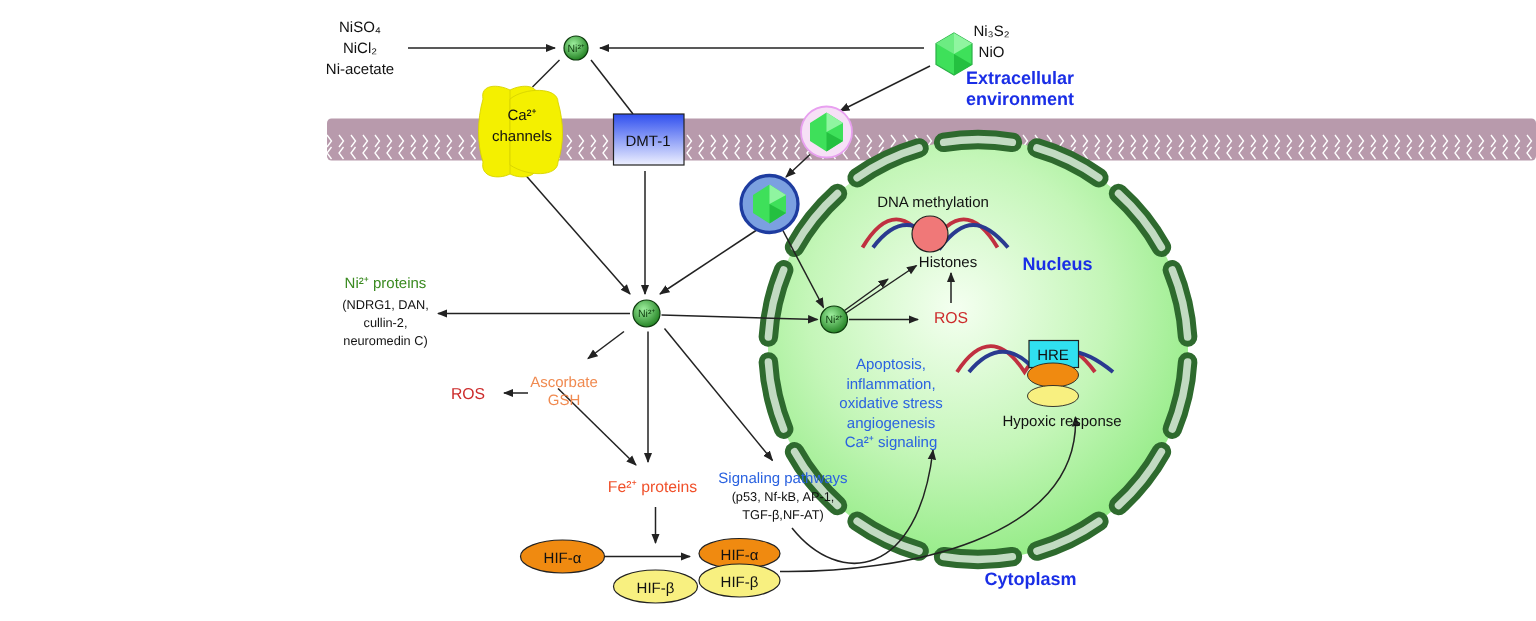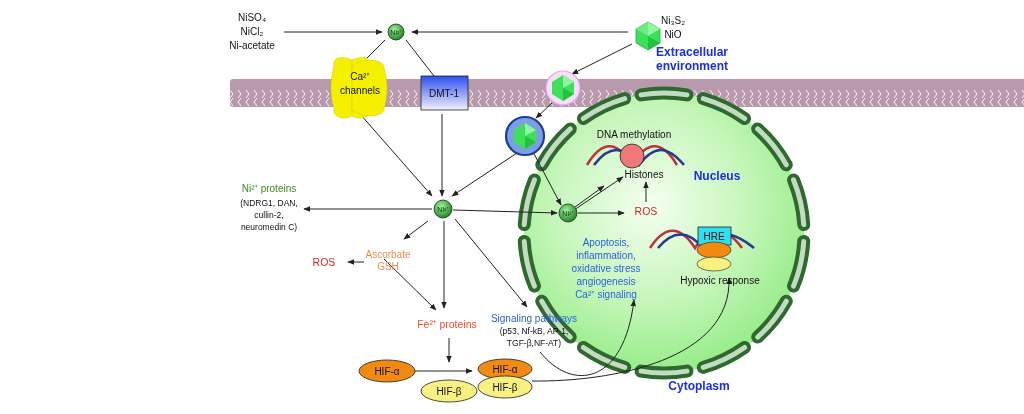--- a/index.html
+++ b/index.html
@@ -1,18 +1,18 @@
 <!DOCTYPE html>
 <html><head>
 <meta charset="utf-8">
 <style>
   html, body { margin:0; padding:0; background:#ffffff; }
   body { width:1024px; height:414px; overflow:hidden; position:relative;
          font-family:"Liberation Sans", sans-serif; }
-  #stage { position:absolute; left:12px; top:0; width:852px; height:414px; }
+  #stage { position:absolute; left:0; top:0; width:852px; height:414px; }
   svg text { font-family:"Liberation Sans", sans-serif; }
   .lbl { font-size:10px; fill:#111; }
   .sm { font-size:8.5px; fill:#111; }
   .blue-b { font-size:12px; font-weight:bold; fill:#1a2ee6; }
   .blue { font-size:10px; fill:#2a62e0; }
   .red { font-size:10.5px; fill:#cc2a2a; }
   .orange { font-size:10px; fill:#f08a50; }
   .green-t { font-size:10px; fill:#3a8a20; }
   .fe { font-size:10.5px; fill:#f0502a; }
   .ni-t { font-size:7px; fill:#0d3a0d; }

